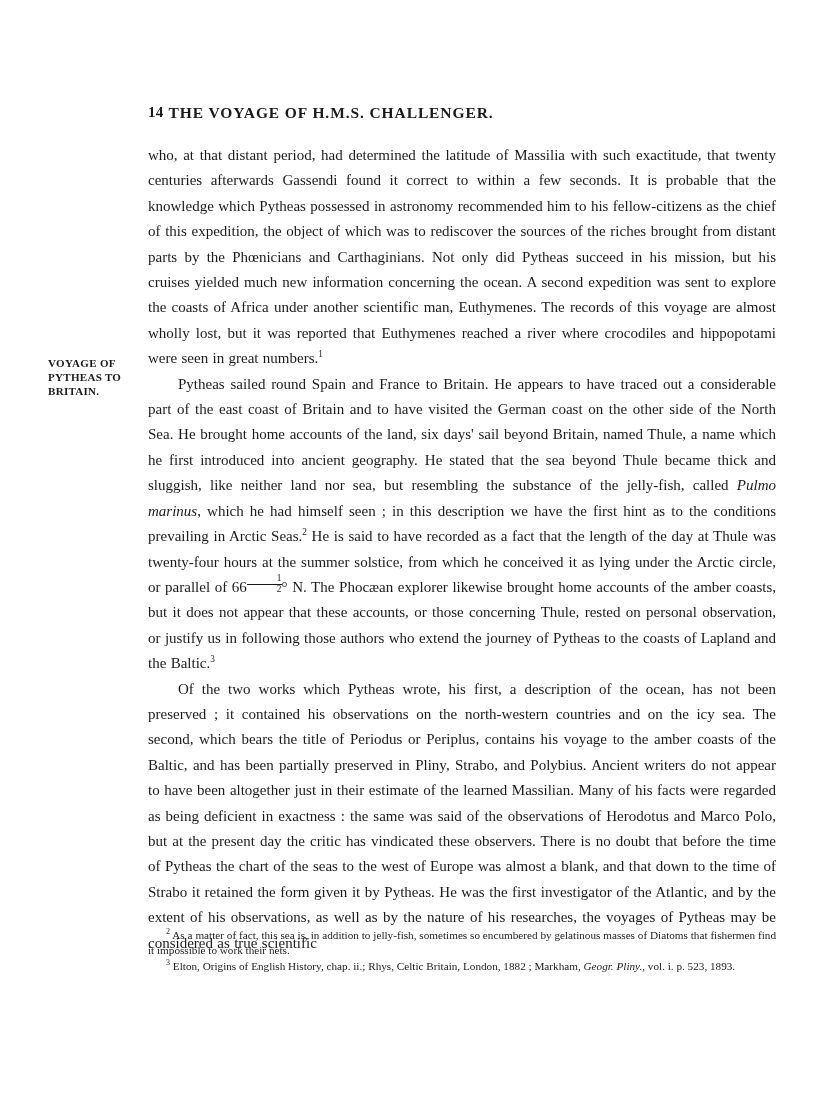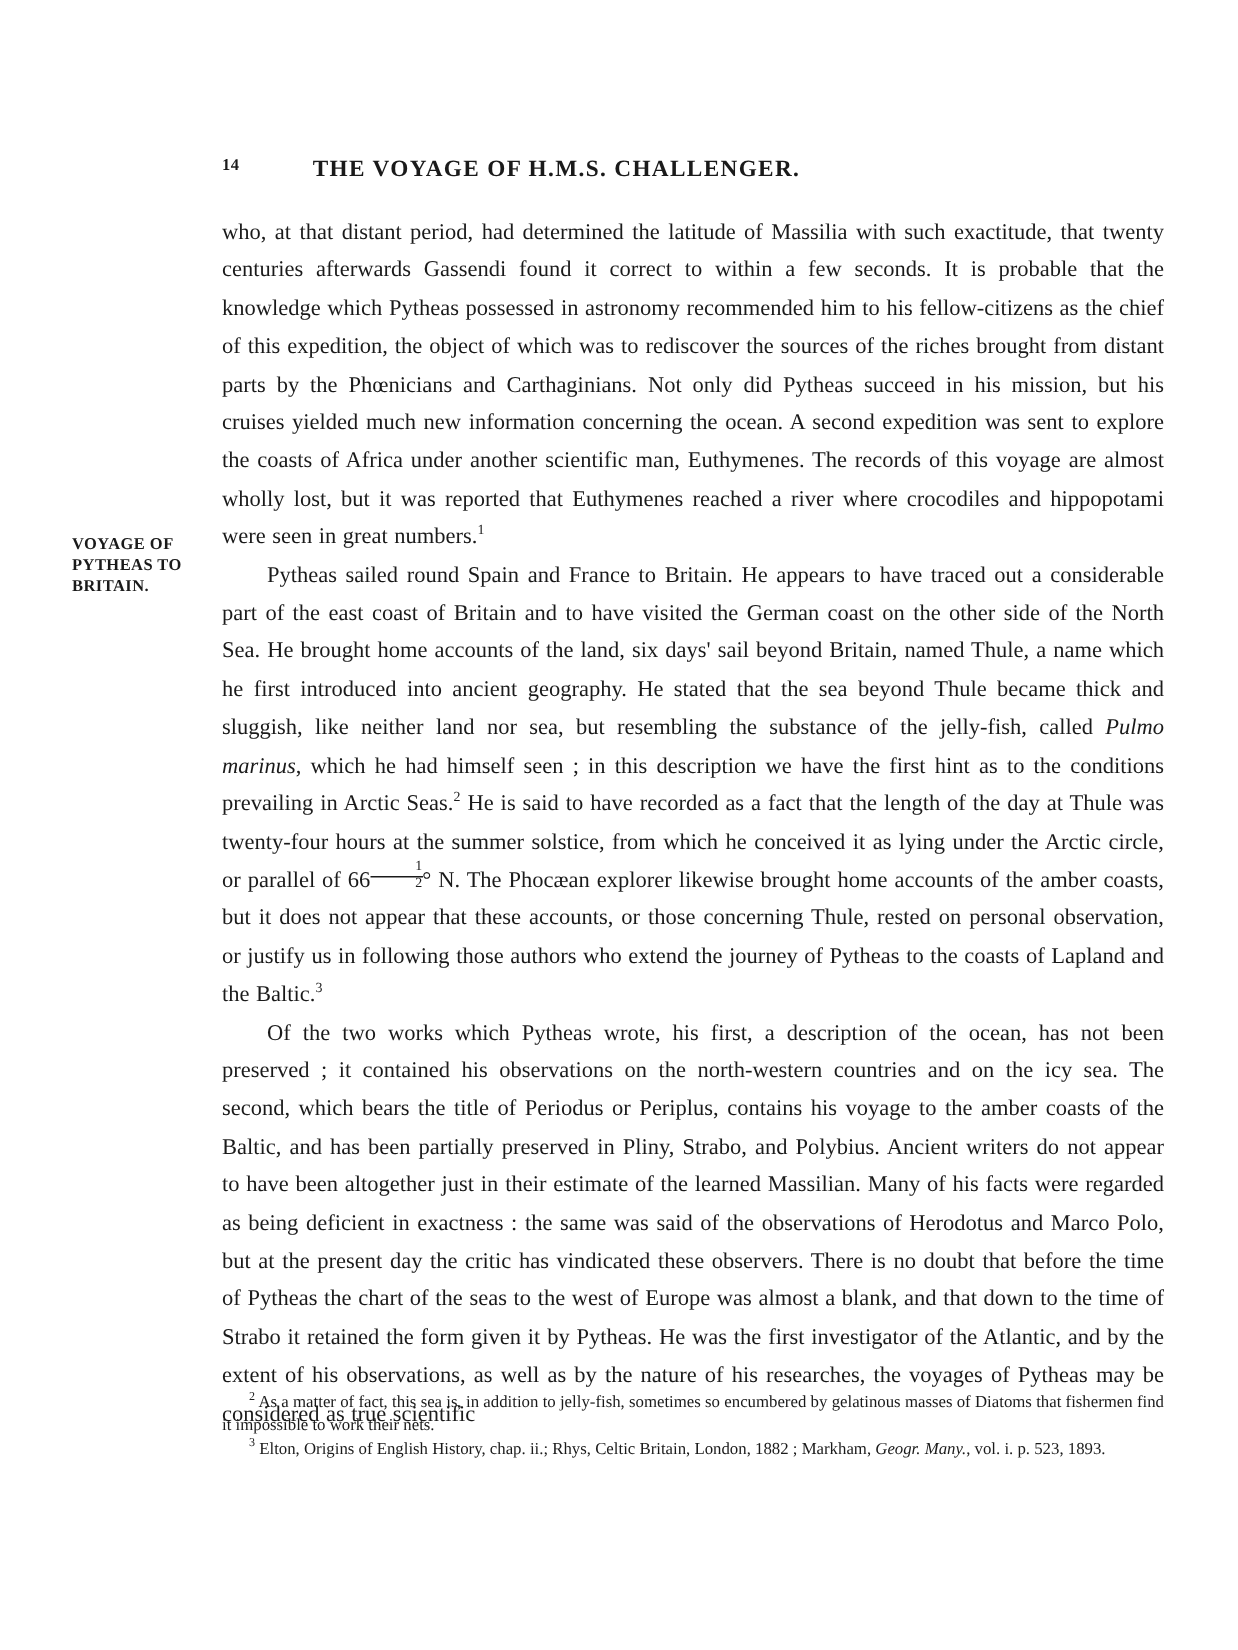--- a/index.html
+++ b/index.html
@@ -23,34 +23,33 @@
     position: absolute;
     top: 104px;
     left: 0;
     width: 825px;
     height: 20px;
   }
   .folio {
     position: absolute;
     left: 148px;
     top: 0;
-    font-size: 11px;
+    font-size: 15px;
     font-weight: bold;
     letter-spacing: 0.3px;
   }
   .running-title {
     position: absolute;
     left: 0;
     top: 0;
     width: 662px;
     text-align: center;
     font-size: 15.5px;
     font-weight: bold;
     letter-spacing: 0.9px;
-    padding-left: 40px;
   }
   .marginal-note {
     position: absolute;
     left: 48px;
     top: 356px;
     width: 96px;
     font-size: 11px;
     font-weight: bold;
     letter-spacing: 0.3px;
     line-height: 1.28;
@@ -123,16 +122,16 @@
   <div class="marginal-note">Voyage of Pytheas to Britain.</div>
 
   <div class="body-col">
     <p class="para" id="para-1">who, at that distant period, had determined the latitude of Massilia with such exactitude, that twenty centuries afterwards Gassendi found it correct to within a few seconds. It is probable that the knowledge which Pytheas possessed in astronomy recommended him to his fellow-citizens as the chief of this expedition, the object of which was to rediscover the sources of the riches brought from distant parts by the Phœnicians and Carthaginians. Not only did Pytheas succeed in his mission, but his cruises yielded much new information concerning the ocean. A second expedition was sent to explore the coasts of Africa under another scientific man, Euthymenes. The records of this voyage are almost wholly lost, but it was reported that Euthymenes reached a river where crocodiles and hippopotami were seen in great numbers.<sup>1</sup></p>
     <p class="para indent" id="para-2">Pytheas sailed round Spain and France to Britain. He appears to have traced out a considerable part of the east coast of Britain and to have visited the German coast on the other side of the North Sea. He brought home accounts of the land, six days' sail beyond Britain, named Thule, a name which he first introduced into ancient geography. He stated that the sea beyond Thule became thick and sluggish, like neither land nor sea, but resembling the substance of the jelly-fish, called <span class="italic">Pulmo marinus</span>, which he had himself seen ; in this description we have the first hint as to the conditions prevailing in Arctic Seas.<sup>2</sup> He is said to have recorded as a fact that the length of the day at Thule was twenty-four hours at the summer solstice, from which he conceived it as lying under the Arctic circle, or parallel of 66<span class="frac"><span class="num">1</span><span class="den">2</span></span>° N. The Phocæan explorer likewise brought home accounts of the amber coasts, but it does not appear that these accounts, or those concerning Thule, rested on personal observation, or justify us in following those authors who extend the journey of Pytheas to the coasts of Lapland and the Baltic.<sup>3</sup></p>
     <p class="para indent" id="para-3">Of the two works which Pytheas wrote, his first, a description of the ocean, has not been preserved ; it contained his observations on the north-western countries and on the icy sea. The second, which bears the title of Periodus or Periplus, contains his voyage to the amber coasts of the Baltic, and has been partially preserved in Pliny, Strabo, and Polybius. Ancient writers do not appear to have been altogether just in their estimate of the learned Massilian. Many of his facts were regarded as being deficient in exactness : the same was said of the observations of Herodotus and Marco Polo, but at the present day the critic has vindicated these observers. There is no doubt that before the time of Pytheas the chart of the seas to the west of Europe was almost a blank, and that down to the time of Strabo it retained the form given it by Pytheas. He was the first investigator of the Atlantic, and by the extent of his observations, as well as by the nature of his researches, the voyages of Pytheas may be considered as true scientific</p>
   </div>
 
   <div class="footnotes">
     <p class="fn-indent" id="fn-2"><span class="fn-mark">2</span> As a matter of fact, this sea is, in addition to jelly-fish, sometimes so encumbered by gelatinous masses of Diatoms that fishermen find it impossible to work their nets.</p>
-    <p class="fn-indent" id="fn-3"><span class="fn-mark">3</span> Elton, Origins of English History, chap. ii.; Rhys, Celtic Britain, London, 1882 ; Markham, <span class="italic">Geogr. Many.</span>, vol. i. p. 523, 1893.</p>
+    <p class="fn-indent" id="fn-3"><span class="fn-mark">3</span> Elton, Origins of English History, chap. ii.; Rhys, Celtic Britain, London, 1882 ; Markham, <span class="italic">Geogr. Pliny.</span>, vol. i. p. 523, 1893.</p>
   </div>
 
 </div>
 
 </body></html>

